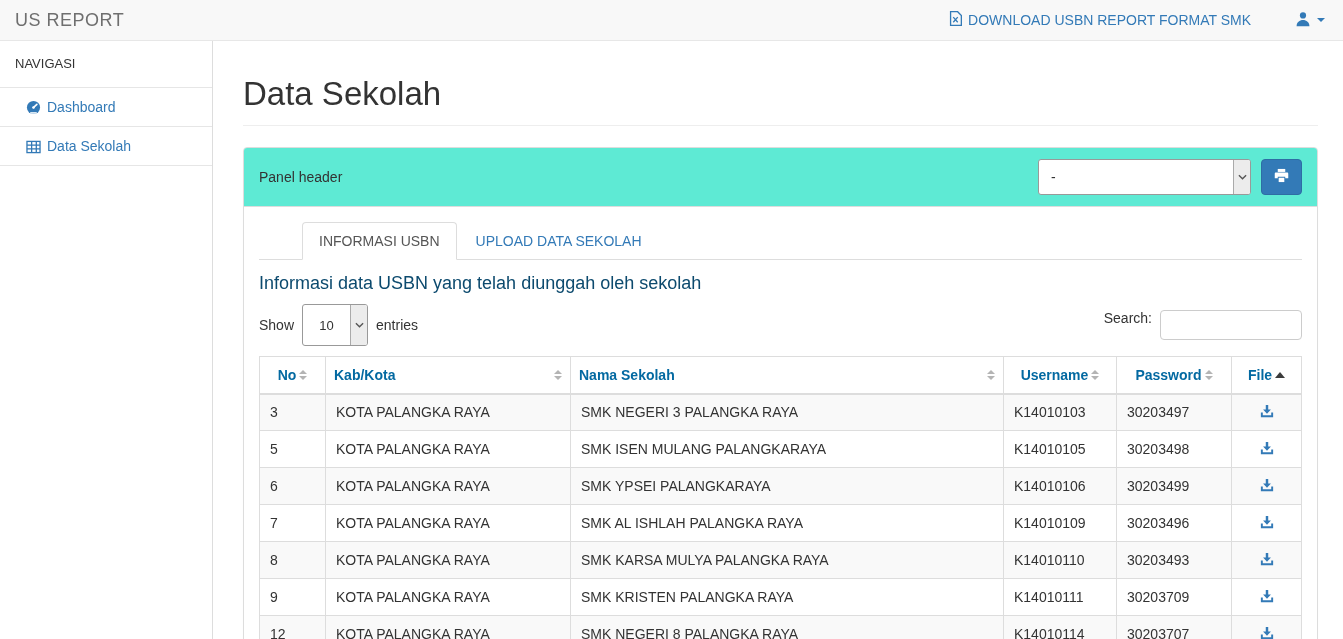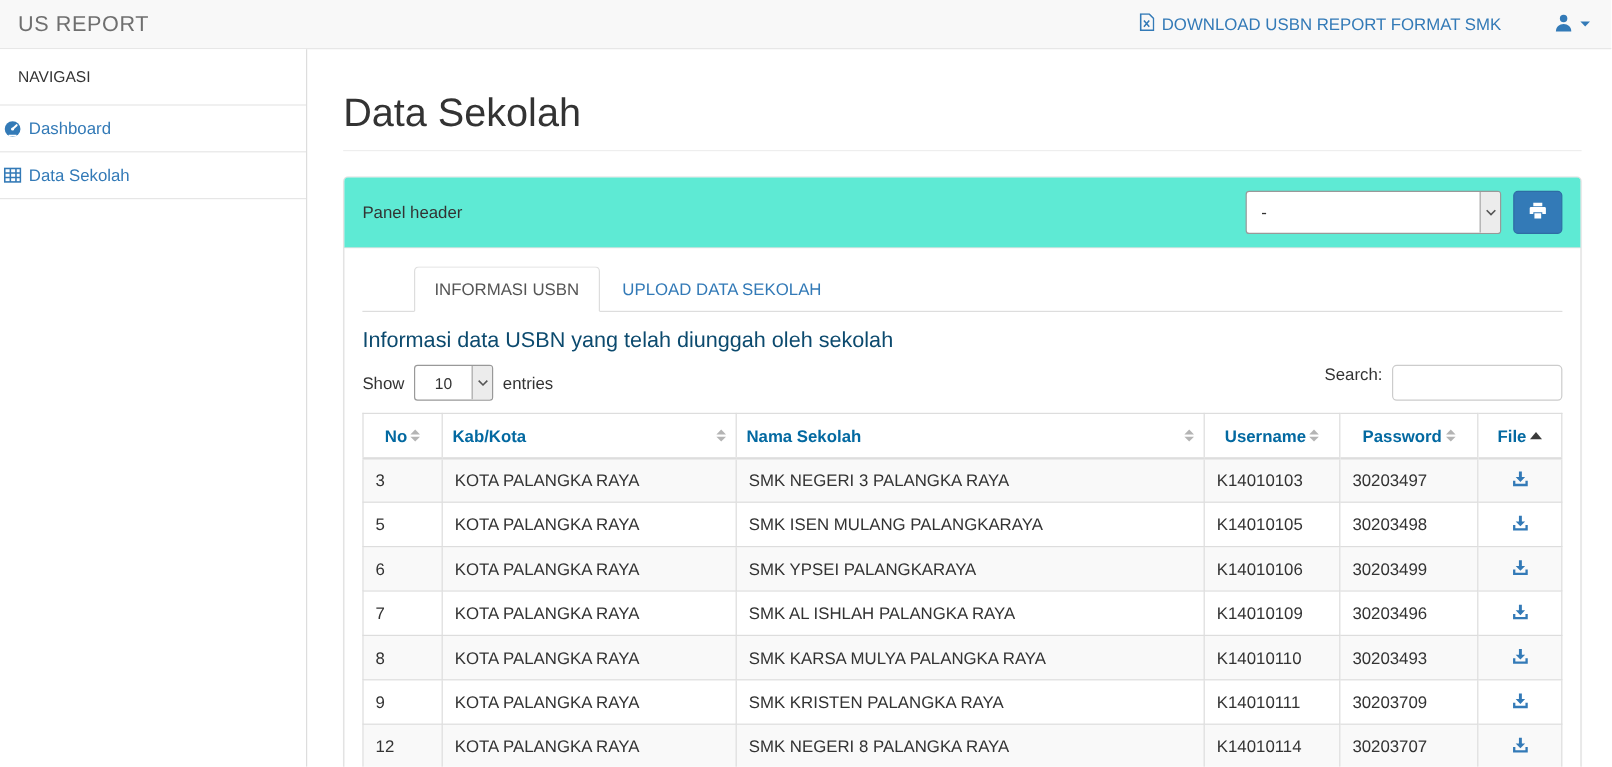--- a/index.html
+++ b/index.html
@@ -12,24 +12,24 @@
   .brand { font-size:18px; color:#6f6f6f; letter-spacing:.5px;text-align:right; }
   .nav-links { margin-left:auto; display:flex; align-items:center; gap:42px; }
   .nav-link { display:flex; align-items:center; gap:6px; color:#337ab7;
     text-decoration:none; font-size:14px; cursor:pointer; }
   .user-menu { display:flex; align-items:center; gap:6px; cursor:pointer; margin-left:2px; }
   .caret { width:0; height:0; border-left:4px solid transparent;
     border-right:4px solid transparent; border-top:4px solid #337ab7; }
 
   
   .layout { display:flex; height:598px; }
-  .sidebar { width:256px; border-right:1px solid #ddd; background:#fff; flex:none; }
+  .sidebar { width:213px; border-right:1px solid #ddd; background:#fff; flex:none; }
   .sidebar-heading { padding:15px 15px 16px; font-size:13px; color:#333;
     border-bottom:1px solid #e6e6e6; }
-  .sidebar-item { display:flex; align-items:center; gap:6px; padding:11px 2px;
+  .sidebar-item { display:flex; align-items:flex-end; gap:6px; padding:11px 25px;
     color:#337ab7; text-decoration:none; border-bottom:1px solid #e6e6e6;
     font-size:14px; cursor:pointer; }
   .sidebar-item .icn { display:inline-flex; width:16px; justify-content:center; }
 
   .main { flex:1; padding:18px 25px 0 30px; }
   h1.page-title { font-size:33px; font-weight:400; color:#333; margin:16px 0 12px; }
   .title-hr { border:none; border-top:1px solid #eee; margin:0 0 21px; }
 
   
   .panel { border:1px solid #ddd; border-radius:4px;
@@ -38,21 +38,21 @@
     border-radius:3px 3px 0 0; padding:11px 15px; display:flex; align-items:center; }
   .panel-controls { margin-left:auto; display:flex; align-items:center; gap:10px; }
 
   
   .sel { display:flex; align-items:stretch; background:#fff; border:1px solid #999;
     border-radius:3px; overflow:hidden; cursor:pointer; }
   .sel-value { display:flex; align-items:center; padding:0 12px; color:#333; flex:1; }
   .sel-btn { width:17px; background:#ececec; border-left:1px solid #aaa;
     display:flex; align-items:center; justify-content:center; }
   .sel-lg { width:213px; height:36px; }
-  .sel-sm { width:66px; height:30px; }
+  .sel-sm { width:66px; height:42px; }
   .sel-sm .sel-value { justify-content:center; padding:0 6px; font-size:13px; }
 
   .print-btn { width:41px; height:36px; background:#337ab7; border:1px solid #2e6da4;
     border-radius:4px; display:flex; align-items:center; justify-content:center;
     cursor:pointer; }
 
   .panel-body { padding:15px; }
 
   
   .tabs { display:flex; border-bottom:1px solid #ddd; }

